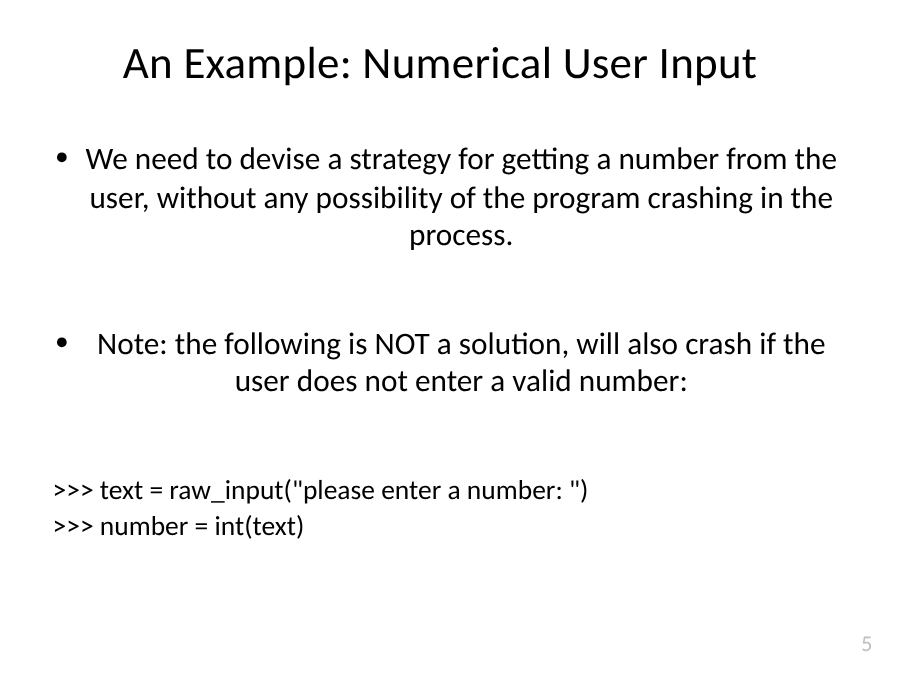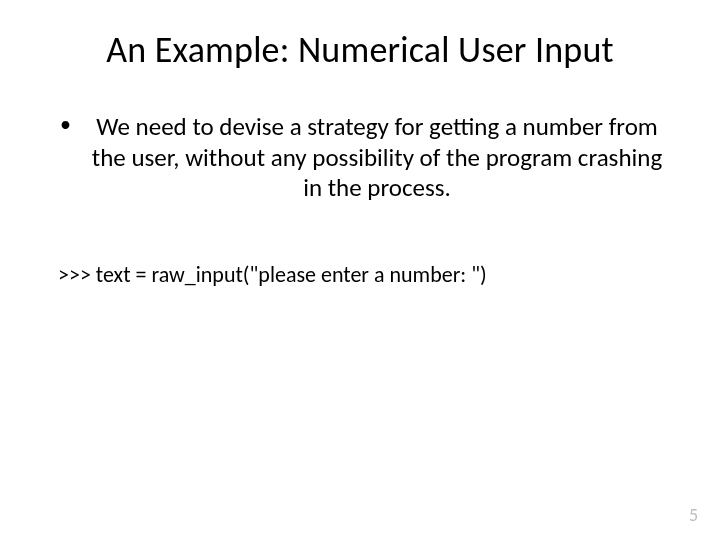--- a/index.html
+++ b/index.html
@@ -1,21 +1,21 @@
 <!DOCTYPE html>
 <html><head>
 <meta charset="utf-8">
 <style>
   * { margin: 0; padding: 0; box-sizing: border-box; }
   html, body { width: 720px; height: 540px; background: #fff; font-family: Calibri, "Segoe UI", Arial, sans-serif; color: #000; }
   .slide {
     width: 720px;
     height: 540px;
     position: relative;
-    padding: 28px 50px 0 50px;
+    padding: 28px 50px 0 34px;
   }
   .title {
     font-size: 36px;
     font-weight: 400;
     text-align: center;
     margin-bottom: 40px;
     letter-spacing: 0.2px;
   }
   .bullets {
     list-style: none;
@@ -51,20 +51,22 @@
   }
 </style>
 </head>
 <body>
 
 <div class="slide">
   <h1 class="title">An Example: Numerical User Input</h1>
 
   <ul class="bullets">
     <li>We need to devise a strategy for getting a number from the user, without any possibility of the program crashing in the process.</li>
+    <li>Note: the following is NOT a solution, will also crash if the user does not enter a valid number:</li>
   </ul>
 
   <div class="code-block">
     <div>&gt;&gt;&gt; text = raw_input("please enter a number: ")</div>
+    <div>&gt;&gt;&gt; number = int(text)</div>
   </div>
 
   <div class="page-num">5</div>
 </div>
 
 </body></html>

